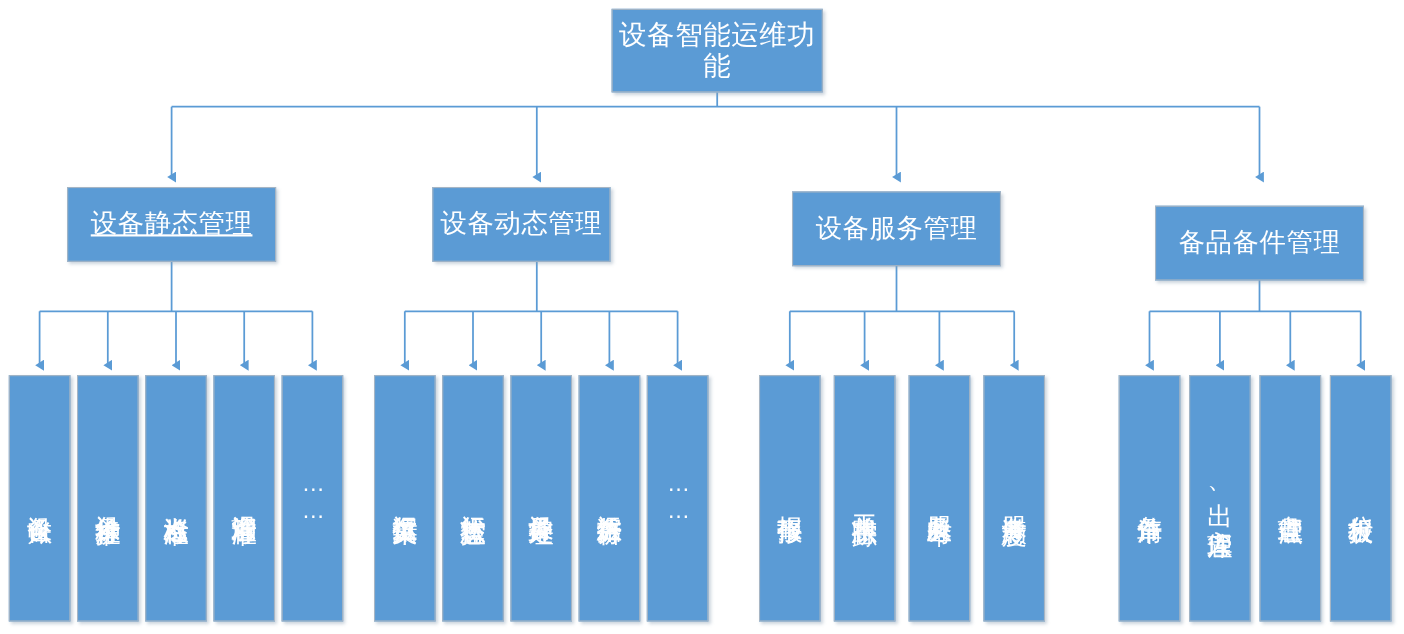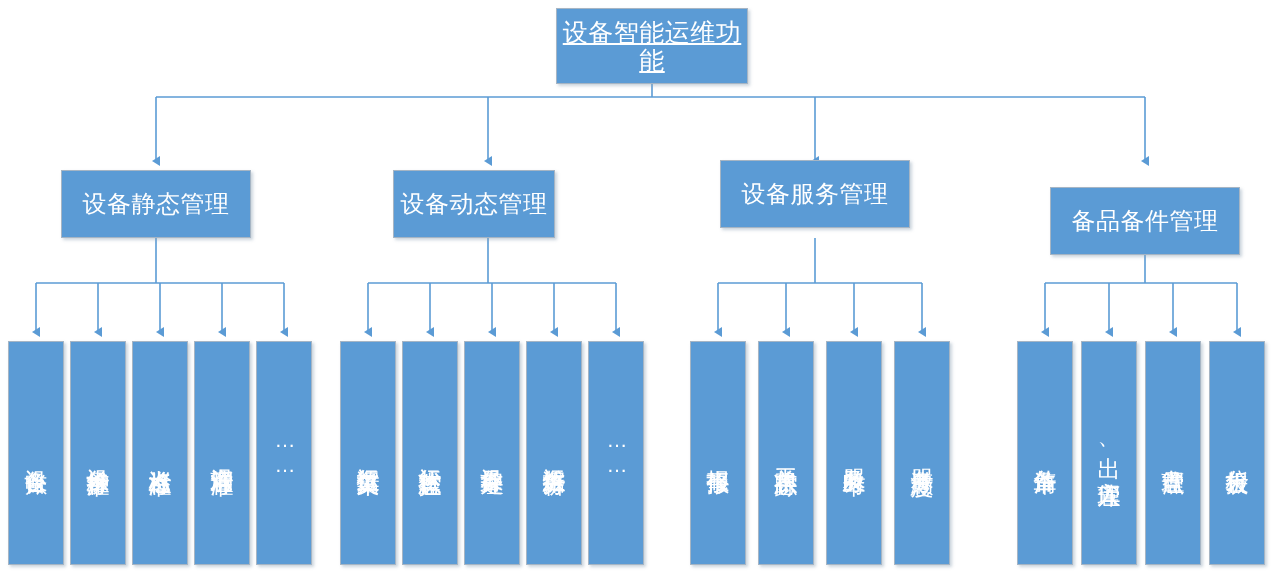--- a/index.html
+++ b/index.html
@@ -105,24 +105,24 @@
         <path d="M922,283 L922,332" stroke="#5B9BD5" stroke-width="1.6" fill="none" marker-end="url(#arrow)"></path>
         <path d="M1145,238 L1145,283" stroke="#5B9BD5" stroke-width="1.6" fill="none"></path>
         <path d="M1045,283 L1237,283" stroke="#5B9BD5" stroke-width="1.6" fill="none"></path>
         <path d="M1045,283 L1045,332" stroke="#5B9BD5" stroke-width="1.6" fill="none" marker-end="url(#arrow)"></path>
         <path d="M1109,283 L1109,332" stroke="#5B9BD5" stroke-width="1.6" fill="none" marker-end="url(#arrow)"></path>
         <path d="M1173,283 L1173,332" stroke="#5B9BD5" stroke-width="1.6" fill="none" marker-end="url(#arrow)"></path>
         <path d="M1237,283 L1237,332" stroke="#5B9BD5" stroke-width="1.6" fill="none" marker-end="url(#arrow)"></path>
       </g>
   </svg>
   <div id="nodes-layer">
-      <div class="node root" style="left: 556px; top: 8px; width: 192px; height: 76px; background: rgb(91, 155, 213); border-color: rgb(166, 181, 196); color: rgb(255, 255, 255); text-decoration: underline;">
+      <div class="node root" style="left: 556px; top: 8px; width: 192px; height: 76px; background: rgb(91, 155, 213); border-color: rgb(166, 181, 196); color: rgb(255, 255, 255);">
         <span class="label">设备智能运维功能</span>
       </div>
-      <div class="node lvl2" style="left: 61px; top: 170px; width: 190px; height: 68px; background: rgb(91, 155, 213); border-color: rgb(166, 181, 196); color: rgb(255, 255, 255);">
+      <div class="node lvl2" style="left: 61px; top: 170px; width: 190px; height: 68px; background: rgb(91, 155, 213); border-color: rgb(166, 181, 196); color: rgb(255, 255, 255); text-decoration: underline;">
         <span class="label">设备静态管理</span>
       </div>
       <div class="node leaf" style="left: 8px; top: 341px; width: 56px; height: 224px; background: rgb(91, 155, 213); border-color: rgb(166, 181, 196); color: rgb(255, 255, 255);">
         <span class="label">设备台账</span>
       </div>
       <div class="node leaf" style="left: 70px; top: 341px; width: 56px; height: 224px; background: rgb(91, 155, 213); border-color: rgb(166, 181, 196); color: rgb(255, 255, 255);">
         <span class="label">设备维护标准</span>
       </div>
       <div class="node leaf" style="left: 132px; top: 341px; width: 56px; height: 224px; background: rgb(91, 155, 213); border-color: rgb(166, 181, 196); color: rgb(255, 255, 255);">
         <span class="label">点巡检标准</span>
@@ -144,21 +144,21 @@
       </div>
       <div class="node leaf" style="left: 464px; top: 341px; width: 56px; height: 224px; background: rgb(91, 155, 213); border-color: rgb(166, 181, 196); color: rgb(255, 255, 255);">
         <span class="label">设备异常处理</span>
       </div>
       <div class="node leaf" style="left: 526px; top: 341px; width: 56px; height: 224px; background: rgb(91, 155, 213); border-color: rgb(166, 181, 196); color: rgb(255, 255, 255);">
         <span class="label">运维数据分析</span>
       </div>
       <div class="node leaf ellipsis" style="left: 588px; top: 341px; width: 56px; height: 224px; background: rgb(91, 155, 213); border-color: rgb(166, 181, 196); color: rgb(255, 255, 255);">
         <span class="label">……</span>
       </div>
-      <div class="node lvl2" style="left: 720px; top: 160px; width: 190px; height: 68px; background: rgb(91, 155, 213); border-color: rgb(166, 181, 196); color: rgb(255, 255, 255);">
+      <div class="node lvl2" style="left: 720px; top: 174px; width: 190px; height: 68px; background: rgb(91, 155, 213); border-color: rgb(166, 181, 196); color: rgb(255, 255, 255);">
         <span class="label">设备服务管理</span>
       </div>
       <div class="node leaf" style="left: 690px; top: 341px; width: 56px; height: 224px; background: rgb(91, 155, 213); border-color: rgb(166, 181, 196); color: rgb(255, 255, 255);">
         <span class="label">报事报修</span>
       </div>
       <div class="node leaf" style="left: 758px; top: 341px; width: 56px; height: 224px; background: rgb(91, 155, 213); border-color: rgb(166, 181, 196); color: rgb(255, 255, 255);">
         <span class="label">工单状态跟踪</span>
       </div>
       <div class="node leaf" style="left: 826px; top: 341px; width: 56px; height: 224px; background: rgb(91, 155, 213); border-color: rgb(166, 181, 196); color: rgb(255, 255, 255);">
         <span class="label">服务及时率</span>

